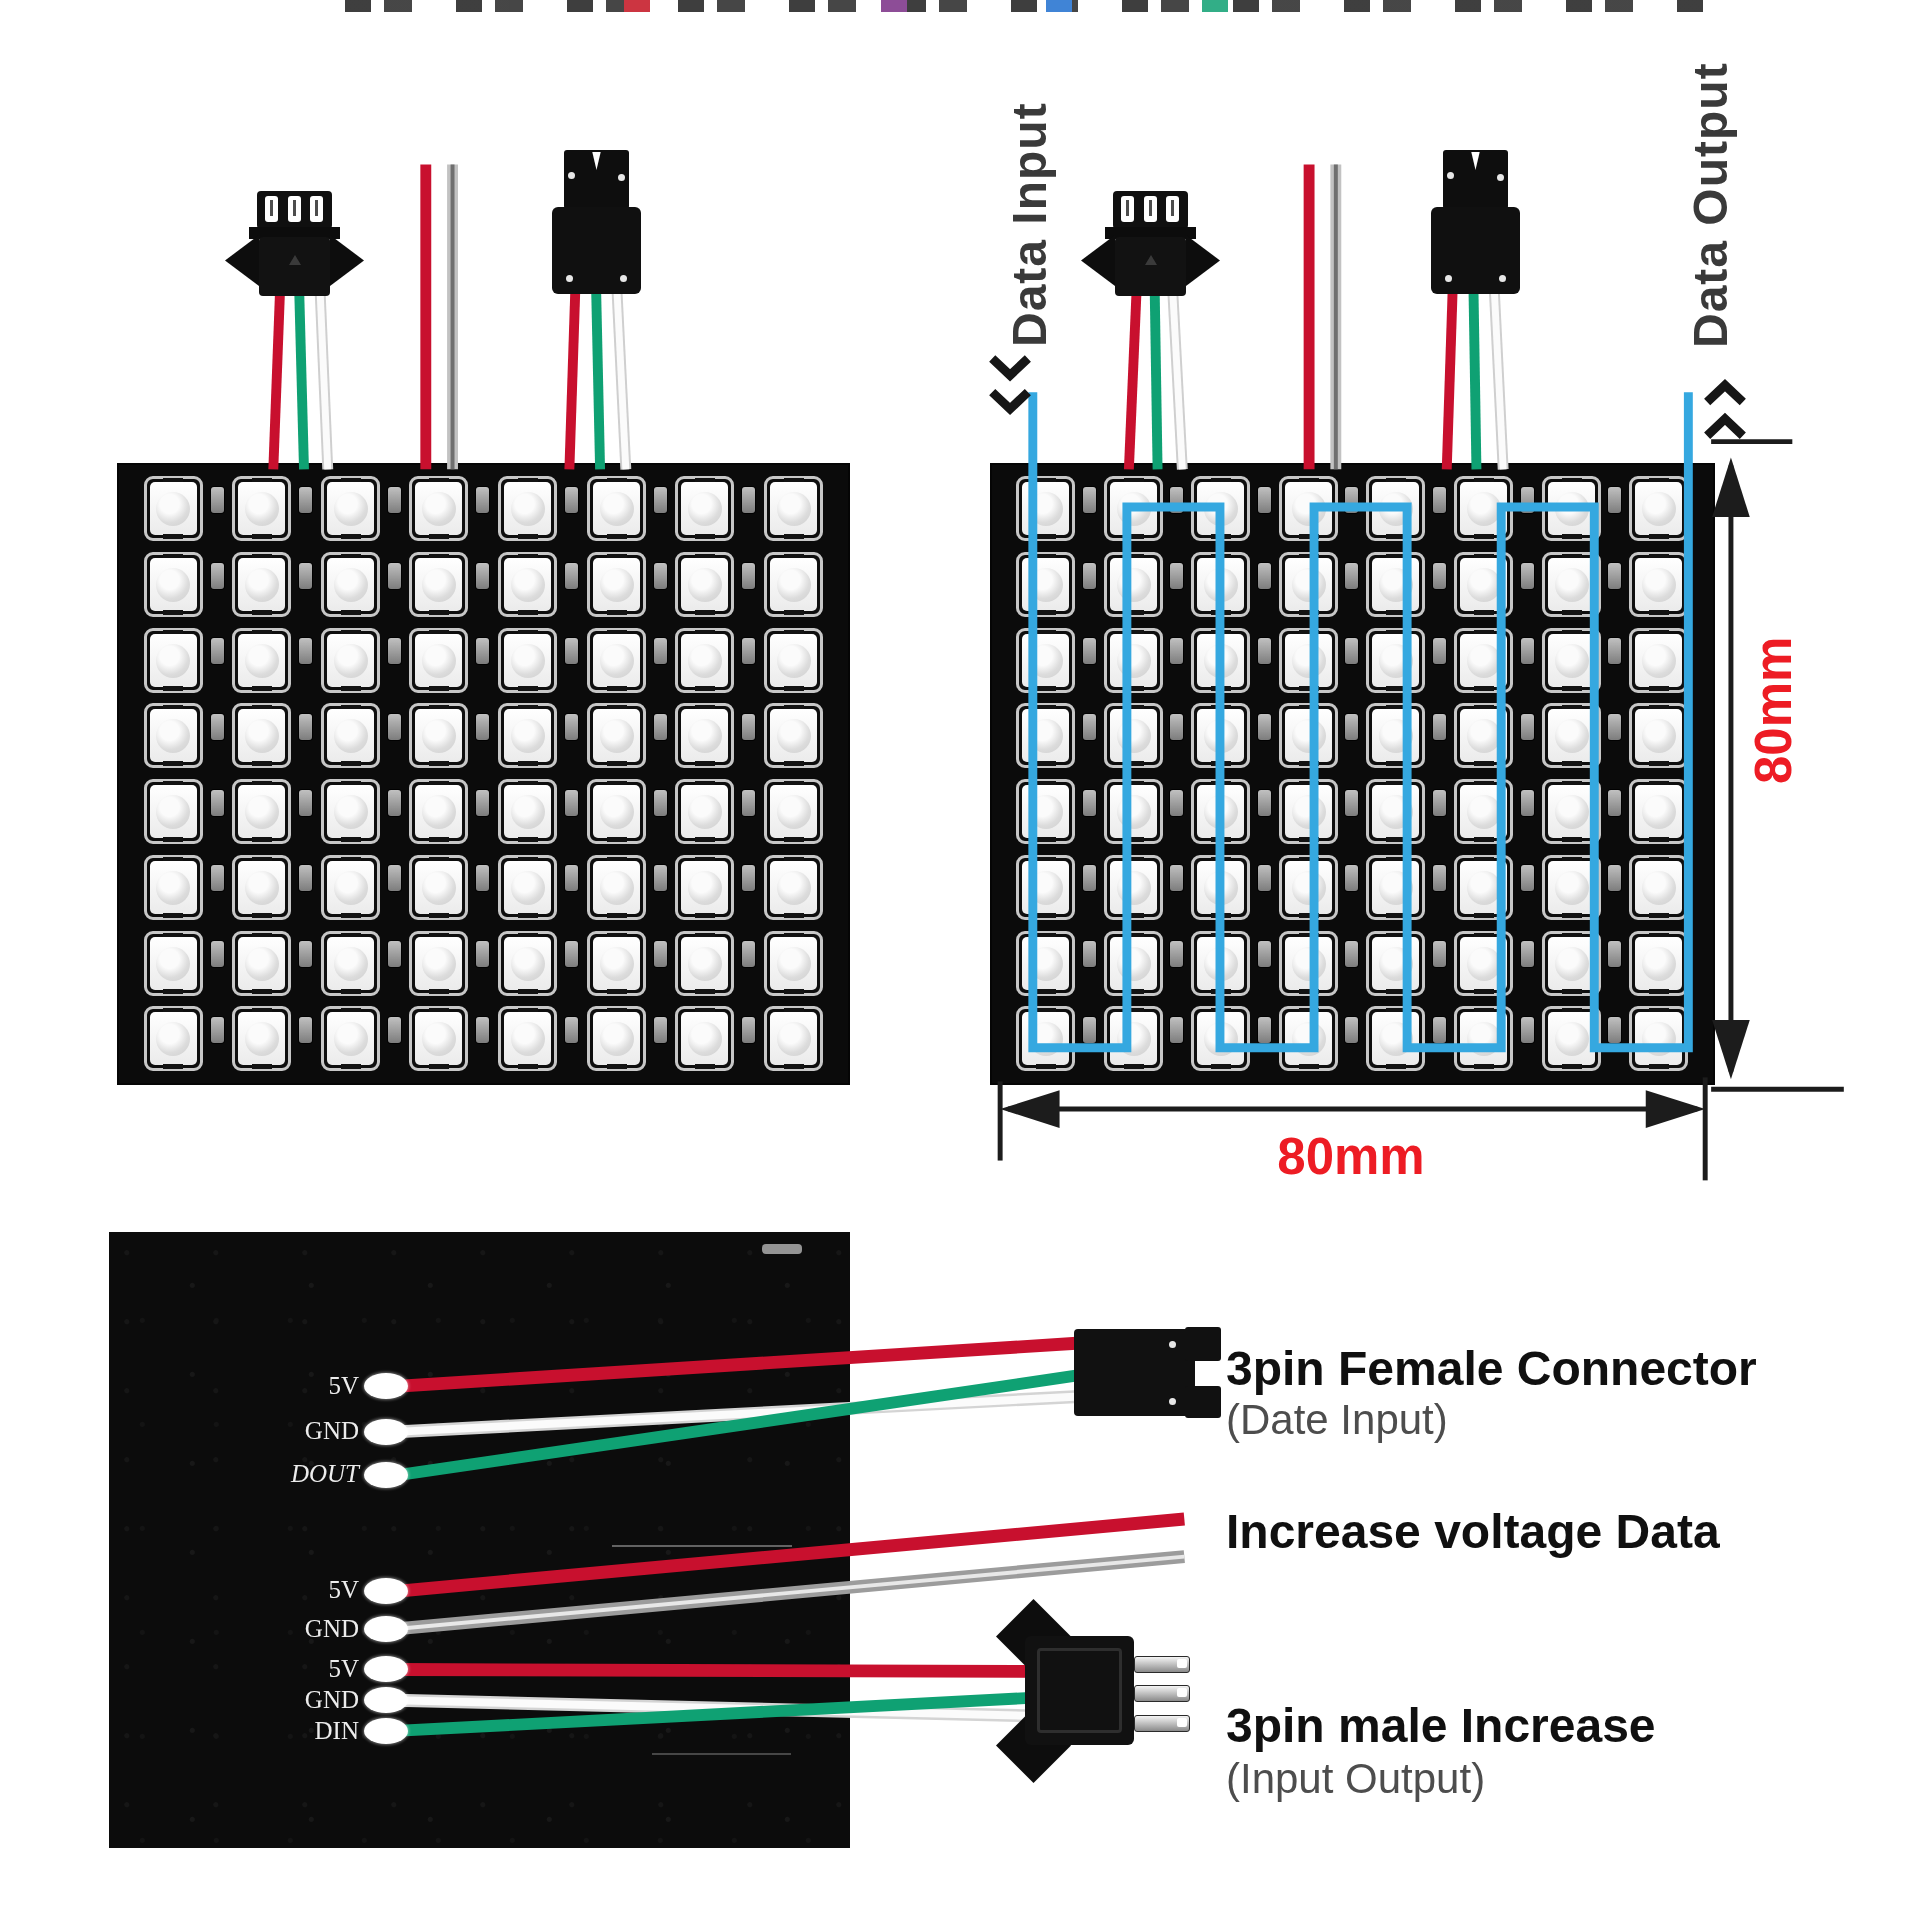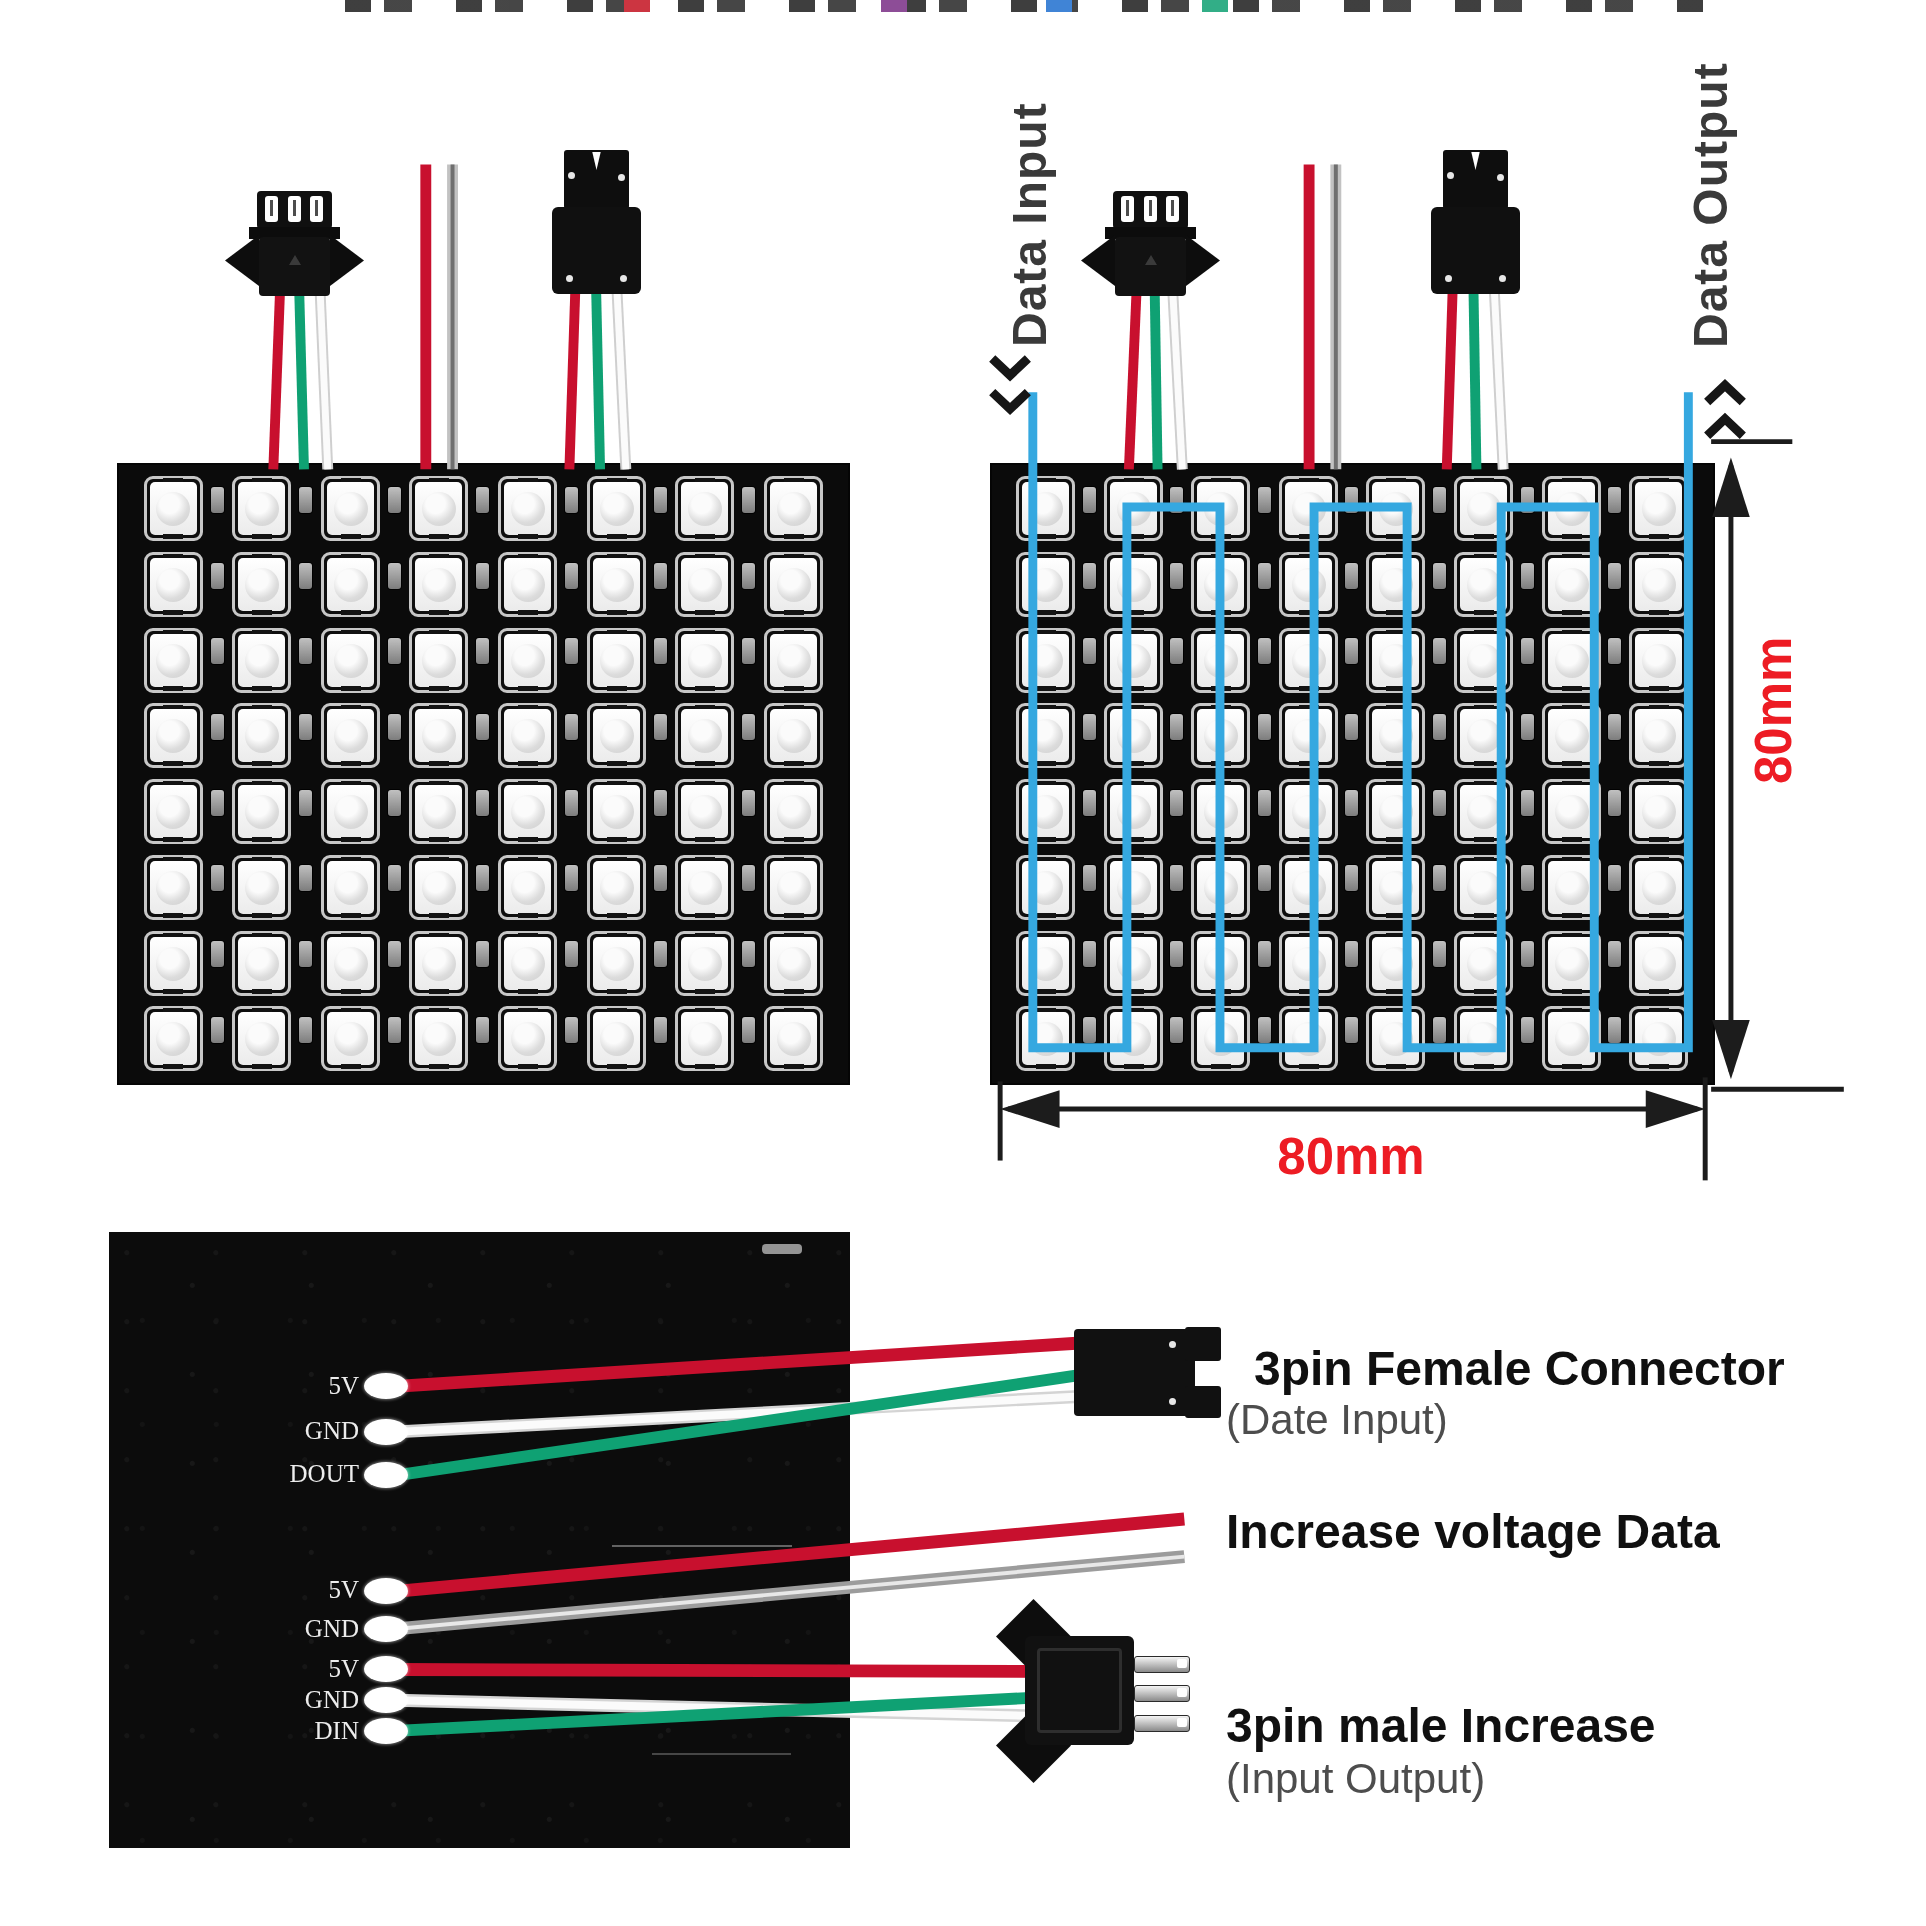--- a/index.html
+++ b/index.html
@@ -852,21 +852,21 @@
 <div class="abs pad" style="left:364px;top:1419px;"></div>
 <div class="abs pad" style="left:364px;top:1462px;"></div>
 <div class="abs pad" style="left:364px;top:1578px;"></div>
 <div class="abs pad" style="left:364px;top:1616px;"></div>
 <div class="abs pad" style="left:364px;top:1656px;"></div>
 <div class="abs pad" style="left:364px;top:1687px;"></div>
 <div class="abs pad" style="left:364px;top:1718px;"></div>
 
 <div class="abs pad-label" style="left:230px;top:1372px;">5V</div>
 <div class="abs pad-label" style="left:230px;top:1417px;">GND</div>
-<div class="abs pad-label" style="left:230px;top:1460px;">DOUT</div>
+<div class="abs pad-label" style="left:230px;top:1460px;font-style:italic;">DOUT</div>
 <div class="abs pad-label" style="left:230px;top:1576px;">5V</div>
 <div class="abs pad-label" style="left:230px;top:1615px;">GND</div>
 <div class="abs pad-label" style="left:230px;top:1655px;">5V</div>
 <div class="abs pad-label" style="left:230px;top:1686px;">GND</div>
 <div class="abs pad-label" style="left:230px;top:1717px;">DIN</div>
 
 <div class="abs conn-female-h">
   <div class="cfh-main"></div>
   <div class="cfh-lobe-t"></div>
   <div class="cfh-lobe-b"></div>
@@ -884,21 +884,21 @@
       <i></i>
     </div>
   <div class="cmh-pin" style="top:69px;">
       <i></i>
     </div>
   <div class="cmh-pin" style="top:99px;">
       <i></i>
     </div>
 </div>
 
-<div class="abs ann-title" style="left:1226px;top:1341px;margin-left:28px;">3pin Female Connector</div>
+<div class="abs ann-title" style="left:1226px;top:1341px;">3pin Female Connector</div>
 <div class="abs ann-sub" style="left:1226px;top:1396px;width:554px;">(Date Input)</div>
 <div class="abs ann-title" style="left:1226px;top:1504px;">Increase voltage Data</div>
 <div class="abs ann-title" style="left:1226px;top:1698px;">3pin male Increase</div>
 <div class="abs ann-sub" style="left:1226px;top:1755px;width:515px;">(Input Output)</div>
 
 <svg class="overlay" width="1927" height="1927" viewBox="0 0 1946 1946">
 
   <path d="M1043,396 V1058 H1138 V512 H1232 V1058 H1327 V512 H1421 V1058 H1516 V512 H1610 V1058 H1705 V396" style="stroke:var(--data-path-blue,#35a8e0);stroke-width:9;fill:none;stroke-linejoin:miter"></path>
 
   <g>

